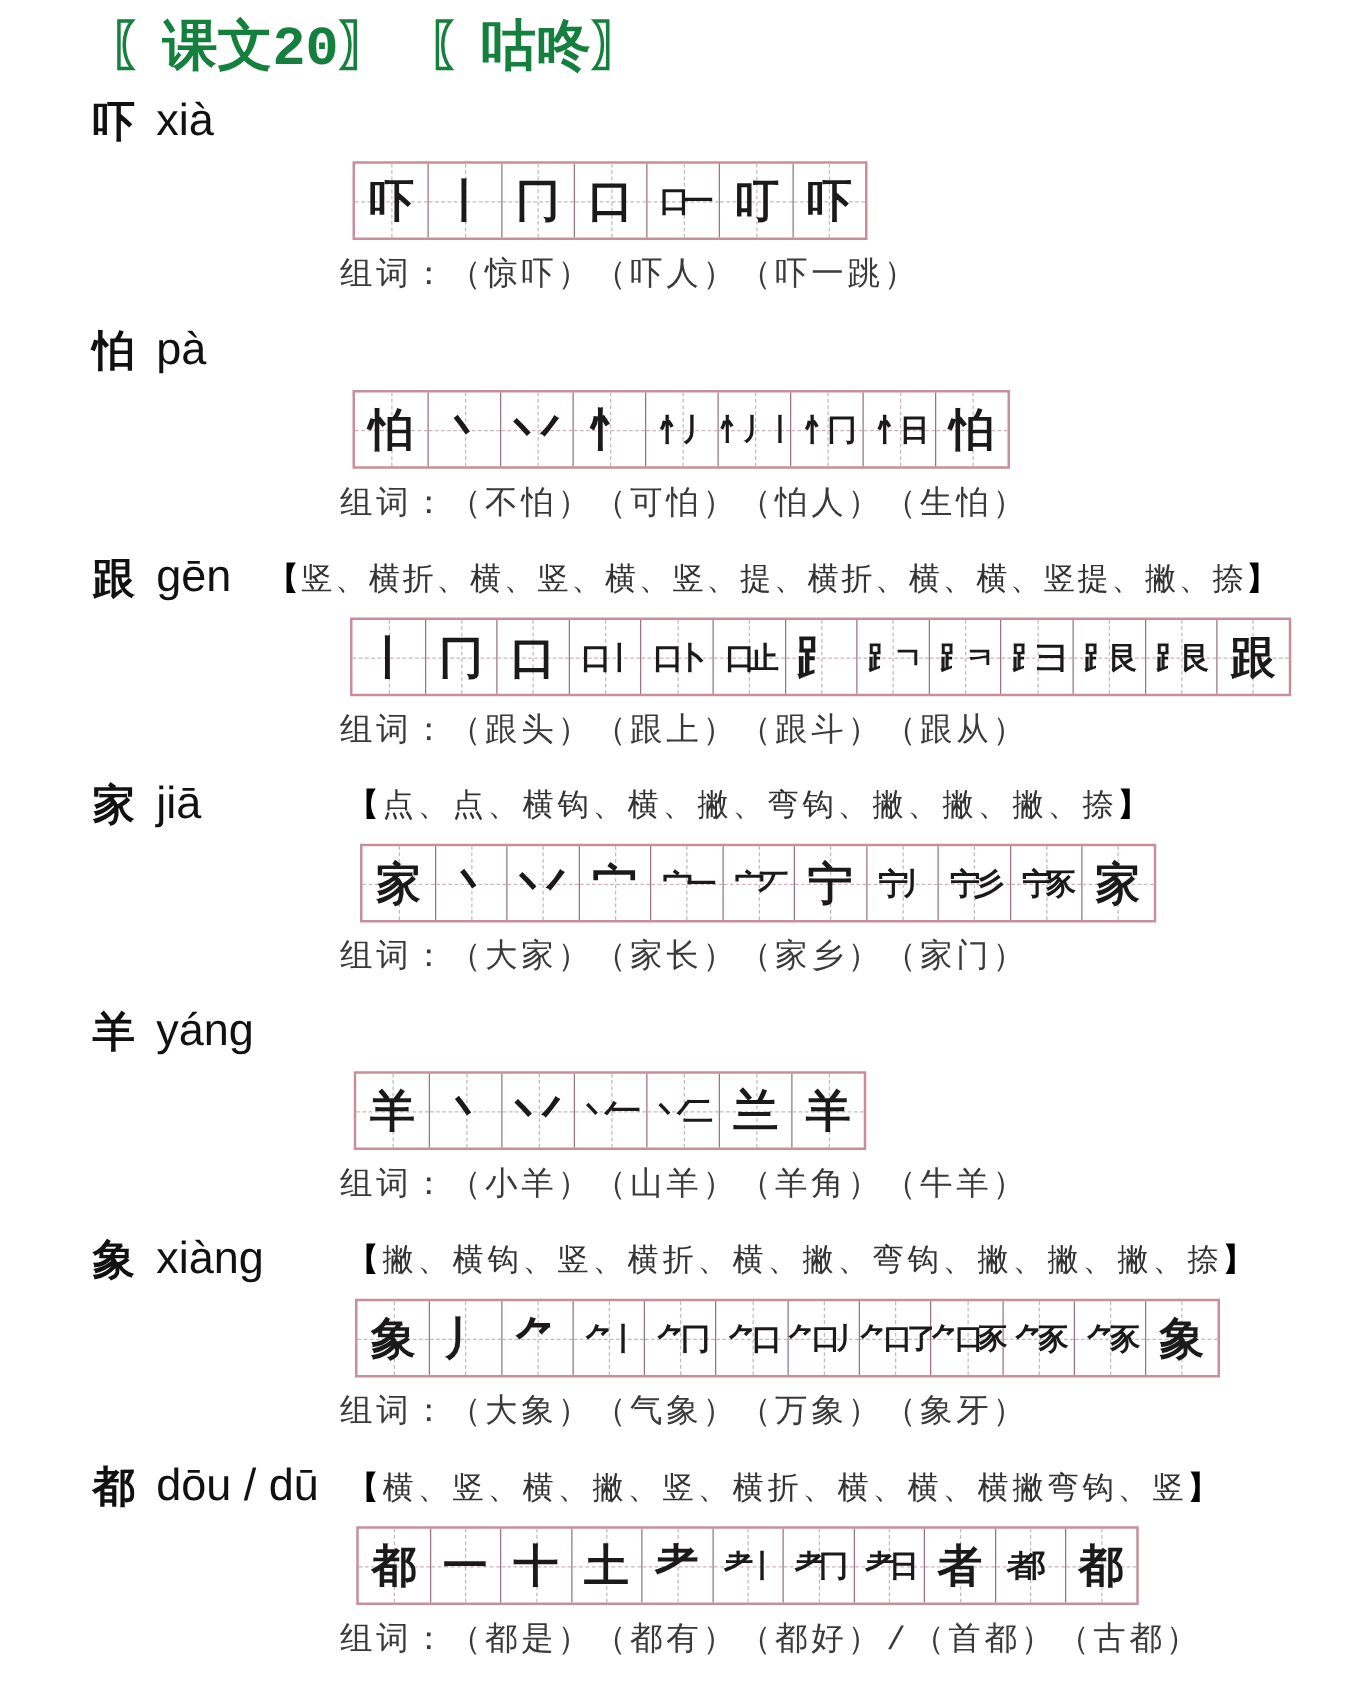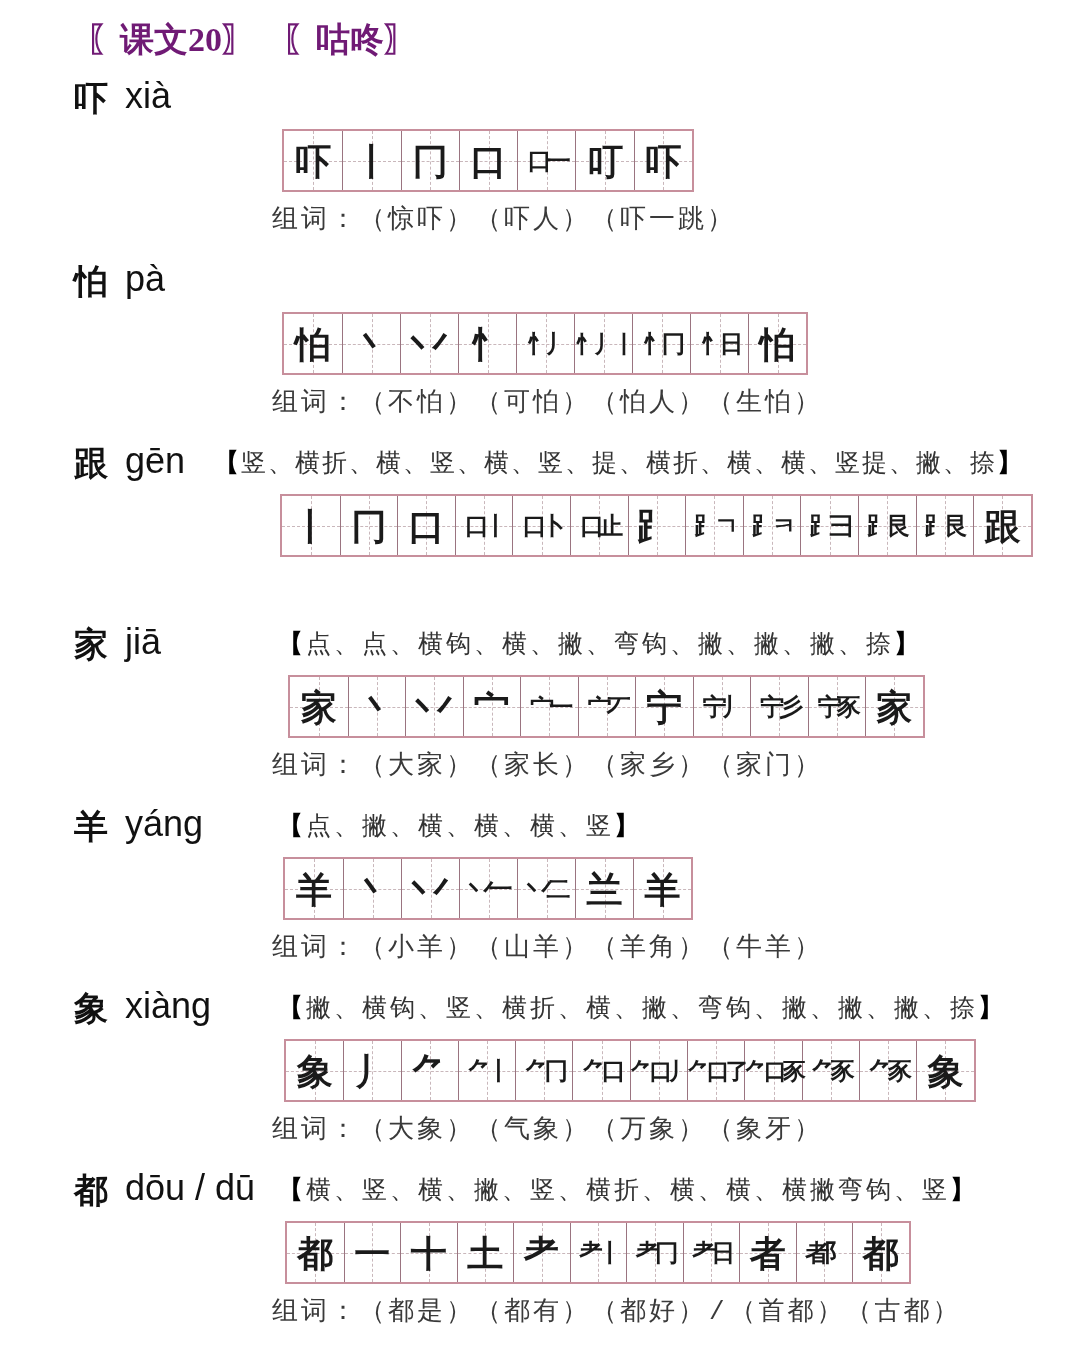--- a/index.html
+++ b/index.html
@@ -2,22 +2,22 @@
 <html><head>
   <meta charset="utf-8">
   <style>
     html, body { margin: 0; padding: 0; background: #ffffff; }
     body {
       width: 1079px; height: 1357px; position: relative; overflow: hidden;
       font-family: "DejaVu Serif", serif; color: #222;
     }
     .title {
       position: absolute; left: 86px; top: 18px; height: 44px;
-      font-family: Liberation Serif, serif; font-weight: bold; font-size: 34px; line-height: 44px;
-      color: #701a75; white-space: nowrap;
+      font-family: Liberation Mono, monospace; font-weight: bold; font-size: 44px; line-height: 44px;
+      color: #15803d; white-space: nowrap;
     }
     .title .t2 { margin-left: 26px; }
 
     .row { position: absolute; left: 0; width: 1079px; height: 165px; }
     .row-0 { top: 78px;   --gx: 282px; --cw: 58.3px; --sx: 278px; }
     .row-1 { top: 261px;  --gx: 282px; --cw: 58px;   --sx: 278px; }
     .row-2 { top: 443px;  --gx: 280px; --cw: 57.6px; --sx: 214px; --sls: 2px; }
     .row-3 { top: 624px;  --gx: 288px; --cw: 57.5px; --sx: 278px; }
     .row-4 { top: 806px;  --gx: 283px; --cw: 58px;   --sx: 278px; }
     .row-5 { top: 988px;  --gx: 284px; --cw: 57.3px; --sx: 278px; }
@@ -179,20 +179,21 @@
         <div class="cell">
           <span class="glyph g2">⻊艮</span>
         </div>
         <div class="cell">
           <span class="glyph g2">⻊艮</span>
         </div>
         <div class="cell">
           <span class="glyph">跟</span>
         </div>
       </div>
+      <div class="words"><span>组词：</span><span><span>（</span><span>跟头</span><span>）</span></span><span><span>（</span><span>跟上</span><span>）</span></span><span><span>（</span><span>跟斗</span><span>）</span></span><span><span>（</span><span>跟从</span><span>）</span></span></div>
     </div>
     <div class="row row-3">
       <span class="head-char">家</span>
       <span class="pinyin">jiā</span>
       <div class="strokes"><span class="br">【</span><span>点</span><span>、</span><span>点</span><span>、</span><span>横钩</span><span>、</span><span>横</span><span>、</span><span>撇</span><span>、</span><span>弯钩</span><span>、</span><span>撇</span><span>、</span><span>撇</span><span>、</span><span>撇</span><span>、</span><span>捺</span><span class="br">】</span></div>
       <div class="grid">
         <div class="cell">
           <span class="glyph">家</span>
         </div>
         <div class="cell">
@@ -224,21 +225,20 @@
         </div>
         <div class="cell">
           <span class="glyph">家</span>
         </div>
       </div>
       <div class="words"><span>组词：</span><span><span>（</span><span>大家</span><span>）</span></span><span><span>（</span><span>家长</span><span>）</span></span><span><span>（</span><span>家乡</span><span>）</span></span><span><span>（</span><span>家门</span><span>）</span></span></div>
     </div>
     <div class="row row-4">
       <span class="head-char">羊</span>
       <span class="pinyin">yáng</span>
-      <div class="strokes"><span class="br">【</span><span>点</span><span>、</span><span>撇</span><span>、</span><span>横</span><span>、</span><span>横</span><span>、</span><span>横</span><span>、</span><span>竖</span><span class="br">】</span></div>
       <div class="grid">
         <div class="cell">
           <span class="glyph">羊</span>
         </div>
         <div class="cell">
           <span class="glyph">丶</span>
         </div>
         <div class="cell">
           <span class="glyph">丷</span>
         </div>

